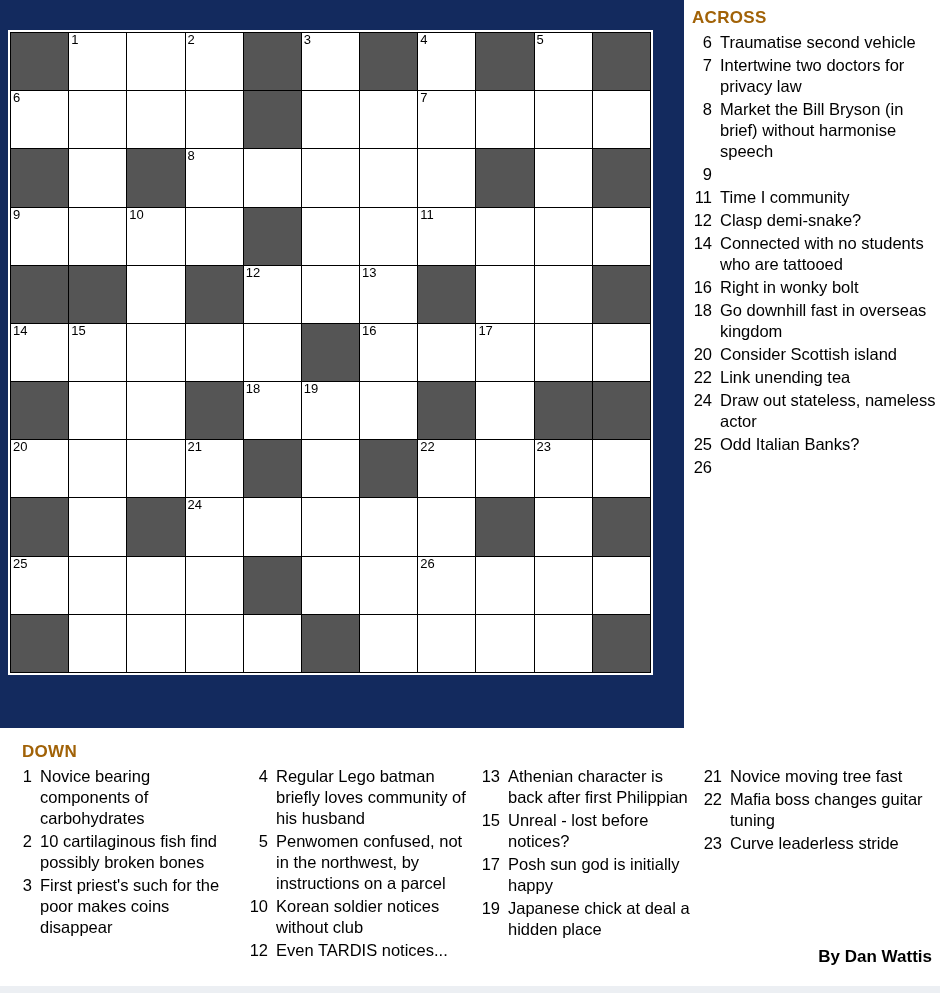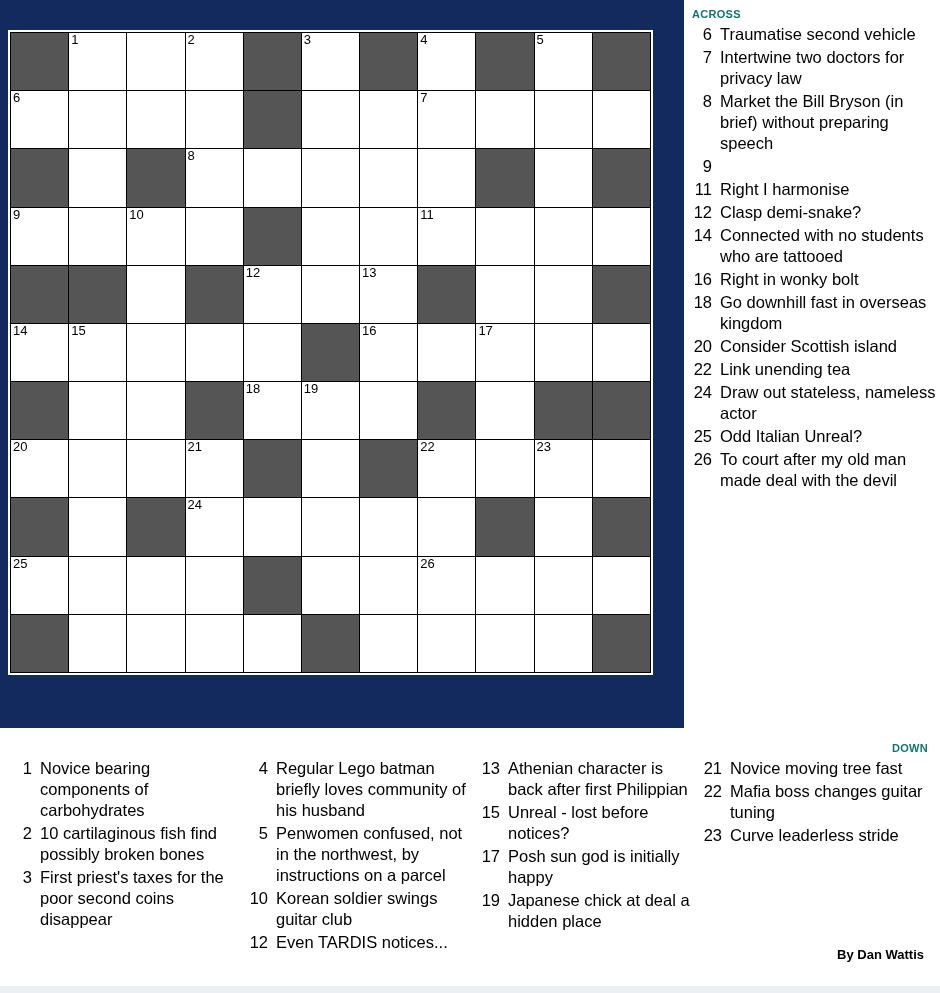--- a/index.html
+++ b/index.html
@@ -67,24 +67,24 @@
   }
 
   
   #across {
     position: absolute;
     left: 692px;
     top: 8px;
     width: 244px;
   }
   .section-title {
-    font-size: 11px;
+    font-size: 17px;
     font-weight: bold;
     letter-spacing: 0.3px;
-    color: #0f766e;
+    color: #a16207;
     margin: 0 0 4px 0;
     font-family: "Liberation Sans", sans-serif;
   }
   ul.clues {
     list-style: none;
     margin: 0;
     padding: 0;
   }
   ul.clues li {
     display: flex;
@@ -106,39 +106,38 @@
   
   #down {
     position: absolute;
     left: 12px;
     top: 742px;
     width: 916px;
   }
   #down .section-title {
     margin-left: 10px;
     margin-bottom: 4px;
-    text-align: right;
   }
   #down-cols {
     display: flex;
     gap: 0px;
   }
   #down-cols .dcol {
     box-sizing: border-box;
   }
   #down-cols .dcol.c1 { width: 236px; padding-right: 8px; }
   #down-cols .dcol.c2 { width: 232px; padding-right: 8px; }
   #down-cols .dcol.c3 { width: 222px; padding-right: 8px; }
   #down-cols .dcol.c4 { width: 226px; }
 
   #byline {
     position: absolute;
-    right: 16px;
+    right: 8px;
     top: 947px;
-    font-size: 13px;
+    font-size: 17px;
     font-weight: bold;
     color: #000;
     font-family: "Liberation Sans", sans-serif;
   }
 
   #bottom-rule {
     position: absolute;
     left: 0;
     top: 986px;
     width: 940px;
@@ -361,28 +360,28 @@
         <li>
           <span class="cnum">6</span>
           <span class="ctext">Traumatise second vehicle</span>
         </li>
         <li>
           <span class="cnum">7</span>
           <span class="ctext">Intertwine two doctors for privacy law</span>
         </li>
         <li>
           <span class="cnum">8</span>
-          <span class="ctext">Market the Bill Bryson (in brief) without preparing speech</span>
+          <span class="ctext">Market the Bill Bryson (in brief) without harmonise speech</span>
         </li>
         <li>
           <span class="cnum">9</span>
         </li>
         <li>
           <span class="cnum">11</span>
-          <span class="ctext">Right I harmonise</span>
+          <span class="ctext">Time I community</span>
         </li>
         <li>
           <span class="cnum">12</span>
           <span class="ctext">Clasp demi-snake?</span>
         </li>
         <li>
           <span class="cnum">14</span>
           <span class="ctext">Connected with no students who are tattooed</span>
         </li>
         <li>
@@ -400,61 +399,60 @@
         <li>
           <span class="cnum">22</span>
           <span class="ctext">Link unending tea</span>
         </li>
         <li>
           <span class="cnum">24</span>
           <span class="ctext">Draw out stateless, nameless actor</span>
         </li>
         <li>
           <span class="cnum">25</span>
-          <span class="ctext">Odd Italian Unreal?</span>
+          <span class="ctext">Odd Italian Banks?</span>
         </li>
         <li>
           <span class="cnum">26</span>
-          <span class="ctext">To court after my old man made deal with the devil</span>
         </li>
       </ul>
   </div>
 
   <div id="down">
     <div class="section-title">DOWN</div>
     <div id="down-cols">
       <div class="dcol c1">
           <ul class="clues" id="down-col-0">
             <li>
               <span class="cnum">1</span>
               <span class="ctext">Novice bearing components of carbohydrates</span>
             </li>
             <li>
               <span class="cnum">2</span>
               <span class="ctext">10 cartilaginous fish find possibly broken bones</span>
             </li>
             <li>
               <span class="cnum">3</span>
-              <span class="ctext">First priest's taxes for the poor second coins disappear</span>
+              <span class="ctext">First priest's such for the poor makes coins disappear</span>
             </li>
           </ul>
         </div>
       <div class="dcol c2">
           <ul class="clues" id="down-col-1">
             <li>
               <span class="cnum">4</span>
               <span class="ctext">Regular Lego batman briefly loves community of his husband</span>
             </li>
             <li>
               <span class="cnum">5</span>
               <span class="ctext">Penwomen confused, not in the northwest, by instructions on a parcel</span>
             </li>
             <li>
               <span class="cnum">10</span>
-              <span class="ctext">Korean soldier swings guitar club</span>
+              <span class="ctext">Korean soldier notices without club</span>
             </li>
             <li>
               <span class="cnum">12</span>
               <span class="ctext">Even TARDIS notices...</span>
             </li>
           </ul>
         </div>
       <div class="dcol c3">
           <ul class="clues" id="down-col-2">
             <li>

